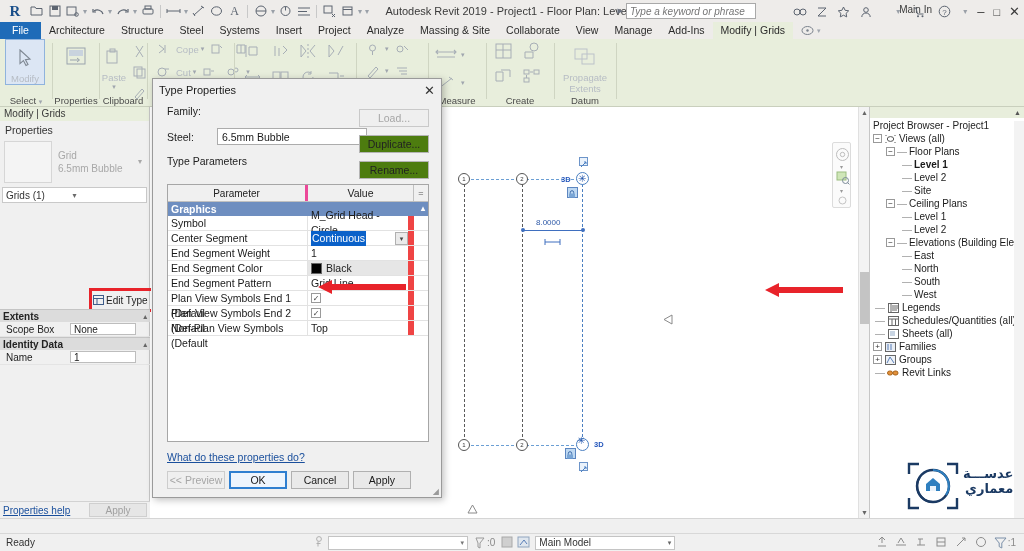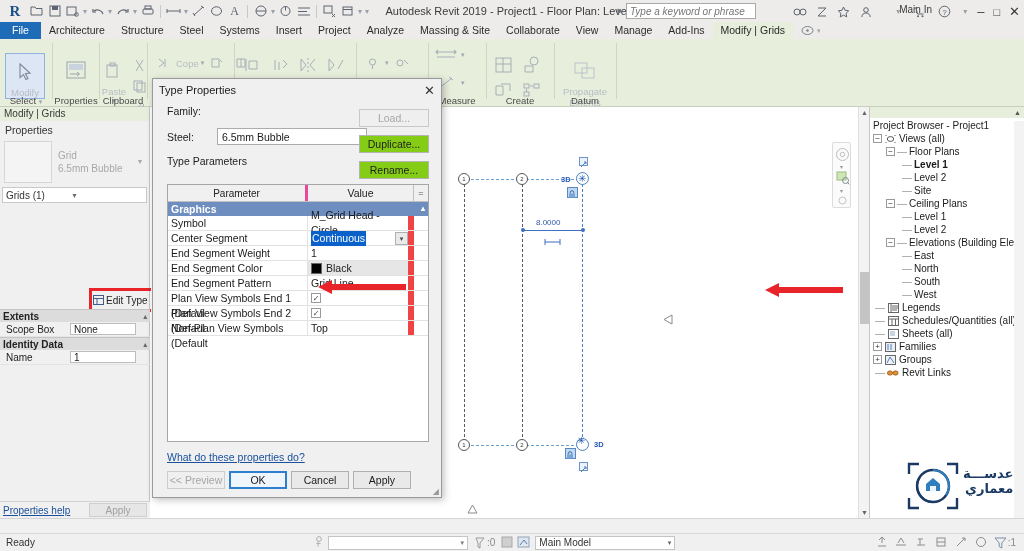--- a/index.html
+++ b/index.html
@@ -55,21 +55,21 @@
   .tab.file { background:#1e6bb8; color:#fff; padding:0 12px; }
   .tab.active { background:#e8eedc; color:#2b2b2b; }
   .tabextra { display:flex; align-items:center; gap:3px; padding:0 8px; color:#6b7280; }
 
   
   .ribbon {
     position:absolute; top:39px; left:0; width:1024px; height:68px;
     background:#e8eedc; border-bottom:1px solid #c9cfbd;
   }
   .rpanel { position:absolute; top:0; height:68px; }
-  .rpanel .pbody { height:50px; display:flex; align-items:flex-start; padding-top:14px; }
+  .rpanel .pbody { height:50px; display:flex; align-items:flex-start; padding-top:0; }
   .plabel {
     position:absolute; bottom:1px; width:100%; text-align:center;
     font-size:9.5px; color:#4a4a4a;
   }
   .pdiv { position:absolute; top:4px; width:1px; height:56px; background:#cfd5c2; }
   .bigbtn {
     width:40px; display:flex; flex-direction:column; align-items:center;
     justify-content:flex-start; padding-top:3px;
   }
   .bigbtn.sel { background:#dce6f4; border:1px solid #8fb3dd; }
@@ -251,21 +251,21 @@
   .dlgclose { font-size:13px; color:#333; cursor:default; }
   .dlgrow { display:flex; align-items:center; margin:4px 12px 0 14px; }
   .dlglbl { width:50px; font-size:10.5px; color:#222; }
   .combo {
     flex:1; height:17px; background:#fff; border:1px solid #acacac;
     display:flex; align-items:center; justify-content:space-between;
     font-size:10.5px; color:#1a1a1a; padding:0 2px 0 4px;
   }
   .combo .cv { color:#555; font-size:8px; }
   .dbtn {
-    width:70px; height:18px; background:#84cc16; border:1px solid #b4b4b4;
+    width:70px; height:18px; background:#4d7c0f; border:1px solid #b4b4b4;
     font-size:10.5px; color:#222; text-align:center; line-height:16px;
   }
   .dbtn.dis { color:#a6a6a6; background:#efefef; border-color:#c9c9c9; }
   .btncol { position:absolute; right:12px; top:30px; display:flex; flex-direction:column; gap:8px; }
   .tpLabel { font-size:10.5px; color:#222; margin:10px 0 3px 14px; }
   .tptable {
     position:absolute; left:14px; top:105px; width:262px; height:258px;
     background:#fff; border:1px solid #a6a6a6; overflow:hidden;
   }
   .thdr { display:flex; height:17px; background:#f0f0f0; border-bottom:1px solid #c0c0c0; }

